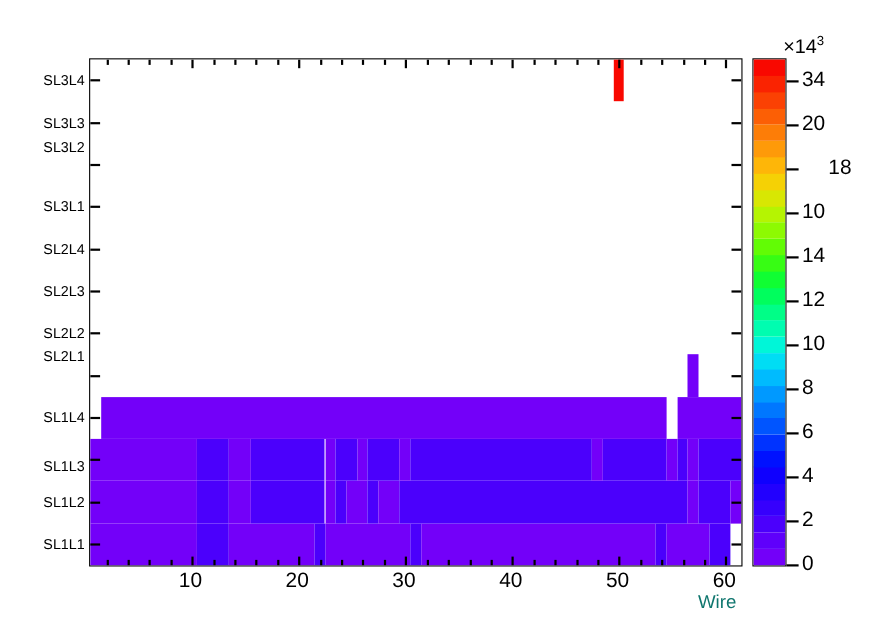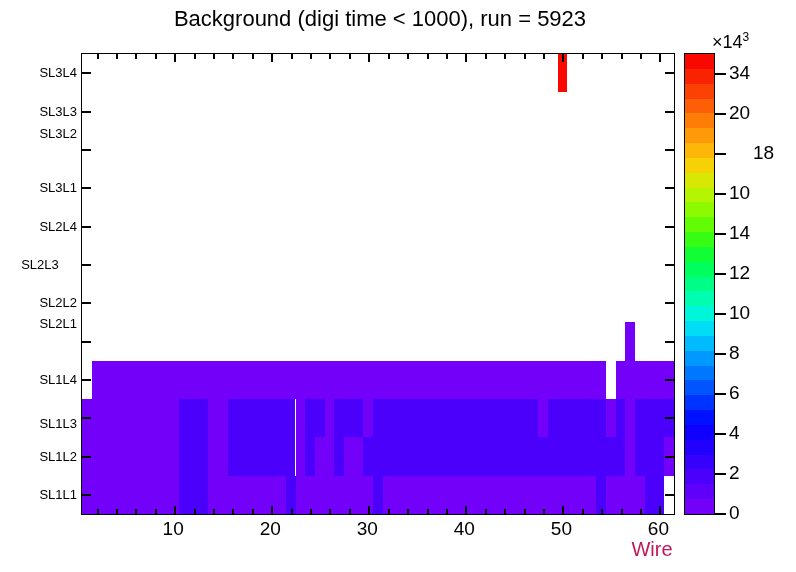--- a/index.html
+++ b/index.html
@@ -41,21 +41,21 @@
     font-size:13px;color:#000;white-space:nowrap;
   }
   #ylabels{position:absolute;left:0px;top:53px;width:77px;height:462px;}
   .xlab{
     position:absolute;font-size:19px;color:#000;text-align:center;
     width:60px;white-space:nowrap;
   }
   #xlabels{position:absolute;left:81px;top:518px;width:594px;height:30px;}
   #xtitle{
     position:absolute;left:612px;top:538px;width:80px;
-    font-size:20px;color:#be185d;text-align:center;
+    font-size:17px;color:#0f766e;text-align:center;
   }
 
   
   #palette{
     position:absolute;left:684px;top:53px;width:31px;height:462px;
     border:1px solid #000;box-sizing:border-box;overflow:hidden;background:#fff;
   }
   .pband{position:absolute;left:0;width:100%;}
   #paxis{position:absolute;left:715px;top:53px;width:80px;height:462px;}
   .ztick{position:absolute;left:0px;width:11px;height:2px;background:#000;}
@@ -67,21 +67,20 @@
     position:absolute;left:712px;top:30px;font-size:18px;color:#000;
     white-space:nowrap;
   }
   #zexp sup{font-size:12px;}
 </style>
 </head>
 <body>
 
 <div id="canvas">
 
-  <div id="title">Background (digi time &lt; 1000), run = 5923</div>
 
   <div id="frame">
     <div id="cells">
         <div class="cell" style="left: 0px; width: 97.0492px; bottom: 0px; height: 38.3333px; background: rgb(115, 0, 249);"></div>
         <div class="cell" style="left: 97.0492px; width: 29.1148px; bottom: 0px; height: 38.3333px; background: rgb(75, 0, 252);"></div>
         <div class="cell" style="left: 126.164px; width: 77.6393px; bottom: 0px; height: 38.3333px; background: rgb(115, 0, 249);"></div>
         <div class="cell" style="left: 203.803px; width: 9.70492px; bottom: 0px; height: 38.3333px; background: rgb(75, 0, 252);"></div>
         <div class="cell" style="left: 213.508px; width: 77.6393px; bottom: 0px; height: 38.3333px; background: rgb(115, 0, 249);"></div>
         <div class="cell" style="left: 291.148px; width: 9.70492px; bottom: 0px; height: 38.3333px; background: rgb(75, 0, 252);"></div>
         <div class="cell" style="left: 300.852px; width: 213.508px; bottom: 0px; height: 38.3333px; background: rgb(115, 0, 249);"></div>
@@ -212,21 +211,21 @@
       </div>
   </div>
 
   <div id="ylabels">
       <div class="ylab" style="top: 433.833px;">SL1L1</div>
       <div class="ylab" style="top: 395.5px;">SL1L2</div>
       <div class="ylab" style="top: 363px;">SL1L3</div>
       <div class="ylab" style="top: 318.833px;">SL1L4</div>
       <div class="ylab" style="top: 263px;">SL2L1</div>
       <div class="ylab" style="top: 242.167px;">SL2L2</div>
-      <div class="ylab" style="top: 203.833px; text-align: center;">SL2L3</div>
+      <div class="ylab" style="top: 203.833px;">SL2L3</div>
       <div class="ylab" style="top: 165.5px;">SL2L4</div>
       <div class="ylab" style="top: 127.167px;">SL3L1</div>
       <div class="ylab" style="top: 73px;">SL3L2</div>
       <div class="ylab" style="top: 50.5px;">SL3L3</div>
       <div class="ylab" style="top: 12.1667px;">SL3L4</div>
     </div>
   <div id="xlabels">
       <div class="xlab" style="left: 62.1967px; top: 0px;">10</div>
       <div class="xlab" style="left: 159.246px; top: 0px;">20</div>
       <div class="xlab" style="left: 256.295px; top: 0px;">30</div>

